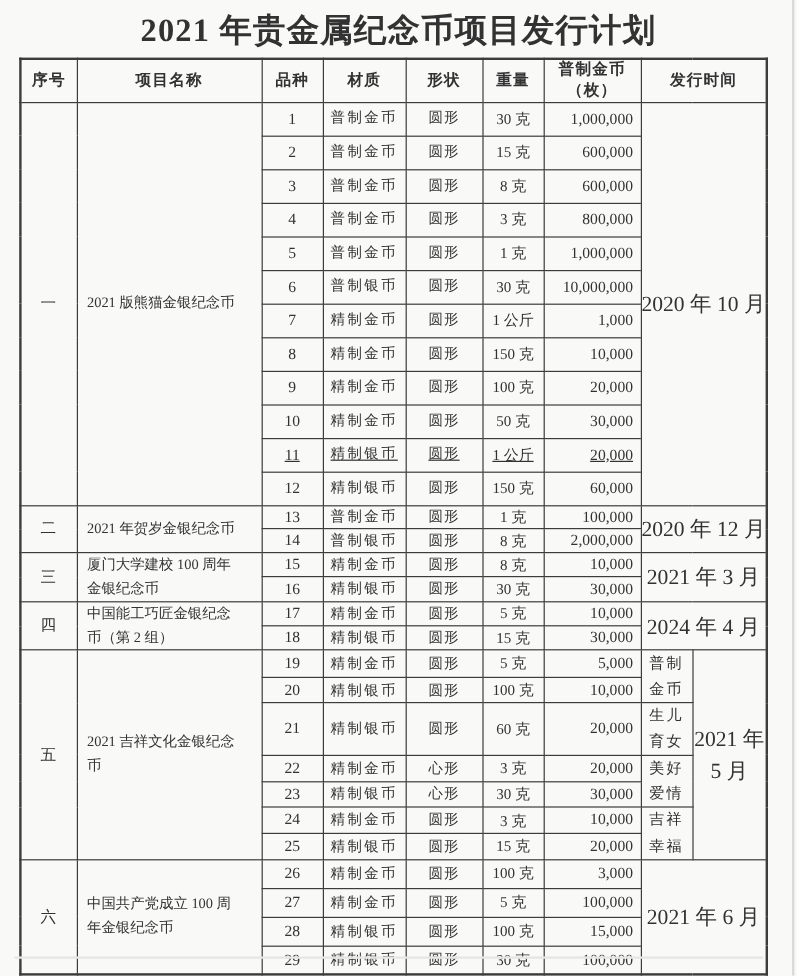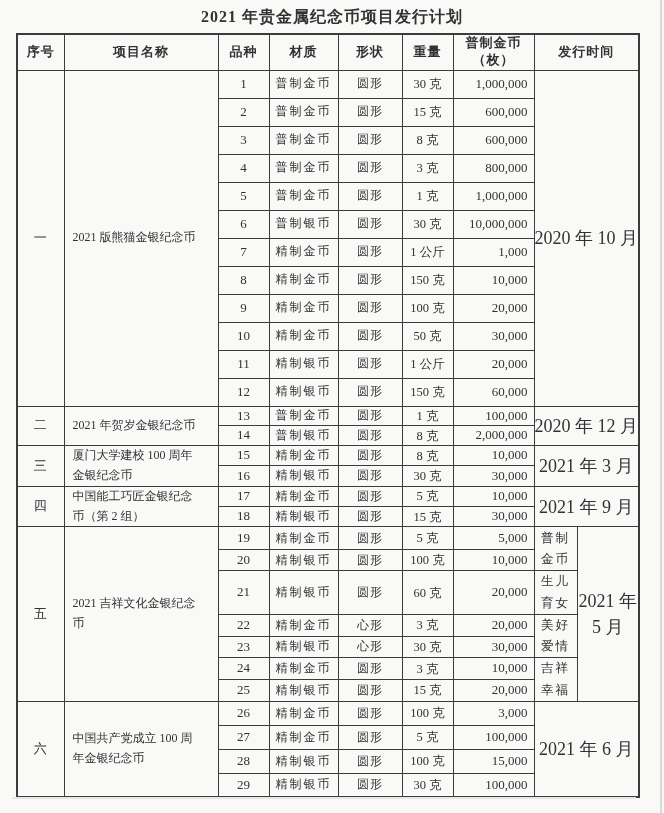--- a/index.html
+++ b/index.html
@@ -7,21 +7,21 @@
     width:664px;height:813px;overflow:hidden;position:relative;
     background:var(--bg,#f9f9f8);
     color:var(--text,#323232);
     font-family:"Liberation Serif","DejaVu Serif",serif;
   }
   .page{position:relative;width:664px;height:813px;}
   
   .page::after{content:"";position:absolute;top:0;bottom:0;right:2px;width:2px;background:#dadada;}
   .page::before{content:"";position:absolute;left:12px;right:28px;bottom:14px;height:2px;background:#e6e6e6;}
   .title{
-    font-size:16px;font-weight:bold;text-align:center;
+    font-size:27px;font-weight:bold;text-align:center;
     padding:7px 0 5px 0;letter-spacing:1px;
   }
   table.issuance{
     border-collapse:collapse;table-layout:fixed;
     width:622px;margin-left:16px;
     border:2px solid var(--border,#3c3c3c);
   }
   td,th{
     border:1.4px solid var(--border,#454545);
     font-size:12.5px;text-align:center;vertical-align:middle;
@@ -135,21 +135,21 @@
           <td class="c-weight">100 克</td>
           <td class="c-max">20,000</td>
         </tr>
         <tr style="height: 28px;">
           <td class="c-no">10</td>
           <td class="c-mat">精制金币</td>
           <td class="c-shape">圆形</td>
           <td class="c-weight">50 克</td>
           <td class="c-max">30,000</td>
         </tr>
-        <tr style="height: 28px;">
+        <tr style="height: 28px; text-decoration: underline;">
           <td class="c-no">11</td>
           <td class="c-mat">精制银币</td>
           <td class="c-shape">圆形</td>
           <td class="c-weight">1 公斤</td>
           <td class="c-max">20,000</td>
         </tr>
         <tr style="height: 28px;">
           <td class="c-no">12</td>
           <td class="c-mat">精制银币</td>
           <td class="c-shape">圆形</td>
@@ -193,21 +193,21 @@
         </tr>
         <tr style="height: 19px;">
           <td class="c-index" rowspan="2">四</td>
           <td class="c-name" rowspan="2">中国能工巧匠金银纪念
 币（第 2 组）</td>
           <td class="c-no">17</td>
           <td class="c-mat">精制金币</td>
           <td class="c-shape">圆形</td>
           <td class="c-weight">5 克</td>
           <td class="c-max">10,000</td>
-          <td class="c-date" rowspan="2" colspan="2">2021 年 9 月</td>
+          <td class="c-date" rowspan="2" colspan="2">2024 年 4 月</td>
         </tr>
         <tr style="height: 19px;">
           <td class="c-no">18</td>
           <td class="c-mat">精制银币</td>
           <td class="c-shape">圆形</td>
           <td class="c-weight">15 克</td>
           <td class="c-max">30,000</td>
         </tr>
         <tr style="height: 23px;">
           <td class="c-index" rowspan="7">五</td>

